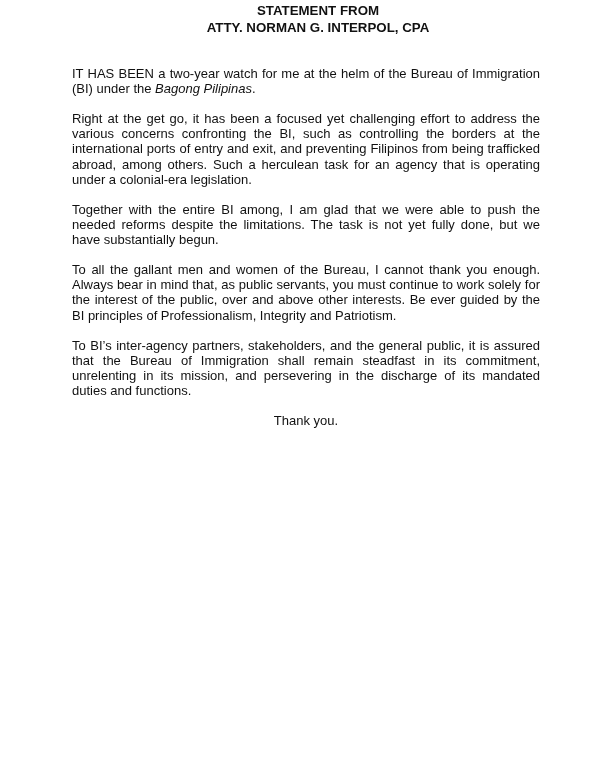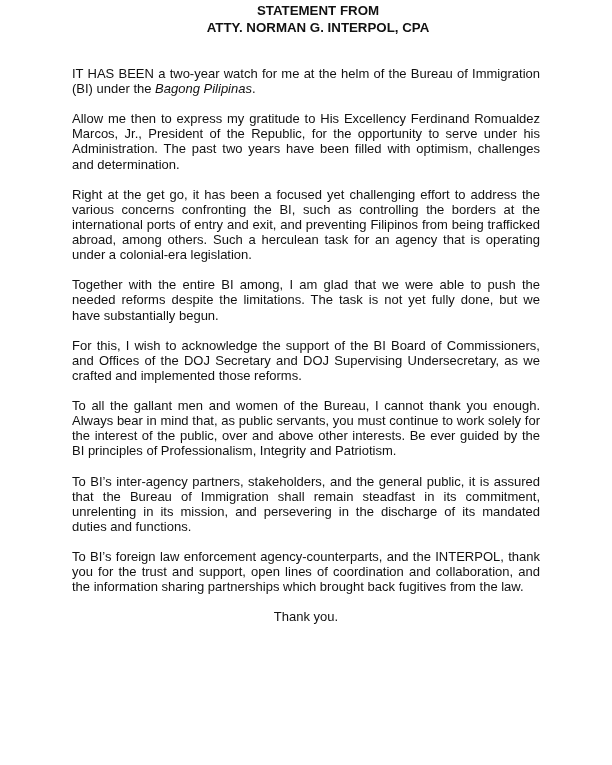--- a/index.html
+++ b/index.html
@@ -24,21 +24,18 @@
 </head>
 <body>
 
 <div class="title">
   <div>STATEMENT FROM</div>
   <div>ATTY. NORMAN G. INTERPOL, CPA</div>
 </div>
 
 <div class="content">
   <p><span>IT HAS BEEN a two-year watch for me at the helm of the Bureau of Immigration (BI) under the </span><em>Bagong Pilipinas</em><span>.</span></p>
-  <p>Allow me then to express my gratitude to His Excellency Ferdinand Romualdez Marcos, Jr., President of the Republic, for the opportunity to serve under his Administration. The past two years have been filled with optimism, challenges and determination.</p>
   <p>Right at the get go, it has been a focused yet challenging effort to address the various concerns confronting the BI, such as controlling the borders at the international ports of entry and exit, and preventing Filipinos from being trafficked abroad, among others. Such a herculean task for an agency that is operating under a colonial-era legislation.</p>
   <p>Together with the entire BI among, I am glad that we were able to push the needed reforms despite the limitations. The task is not yet fully done, but we have substantially begun.</p>
-  <p>For this, I wish to acknowledge the support of the BI Board of Commissioners, and Offices of the DOJ Secretary and DOJ Supervising Undersecretary, as we crafted and implemented those reforms.</p>
   <p>To all the gallant men and women of the Bureau, I cannot thank you enough. Always bear in mind that, as public servants, you must continue to work solely for the interest of the public, over and above other interests. Be ever guided by the BI principles of Professionalism, Integrity and Patriotism.</p>
   <p>To BI’s inter-agency partners, stakeholders, and the general public, it is assured that the Bureau of Immigration shall remain steadfast in its commitment, unrelenting in its mission, and persevering in the discharge of its mandated duties and functions.</p>
-  <p>To BI’s foreign law enforcement agency-counterparts, and the INTERPOL, thank you for the trust and support, open lines of coordination and collaboration, and the information sharing partnerships which brought back fugitives from the law.</p>
   <p class="last">Thank you.</p>
 </div>
 
 </body></html>

